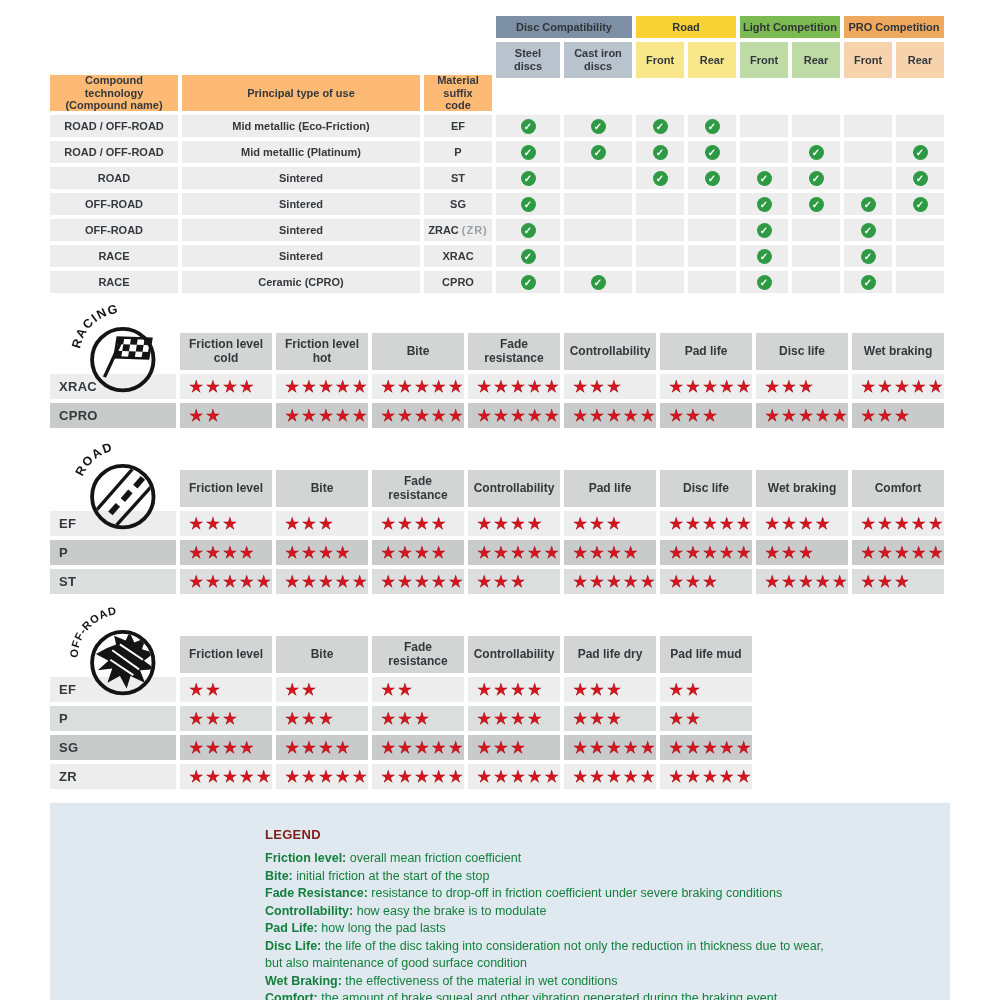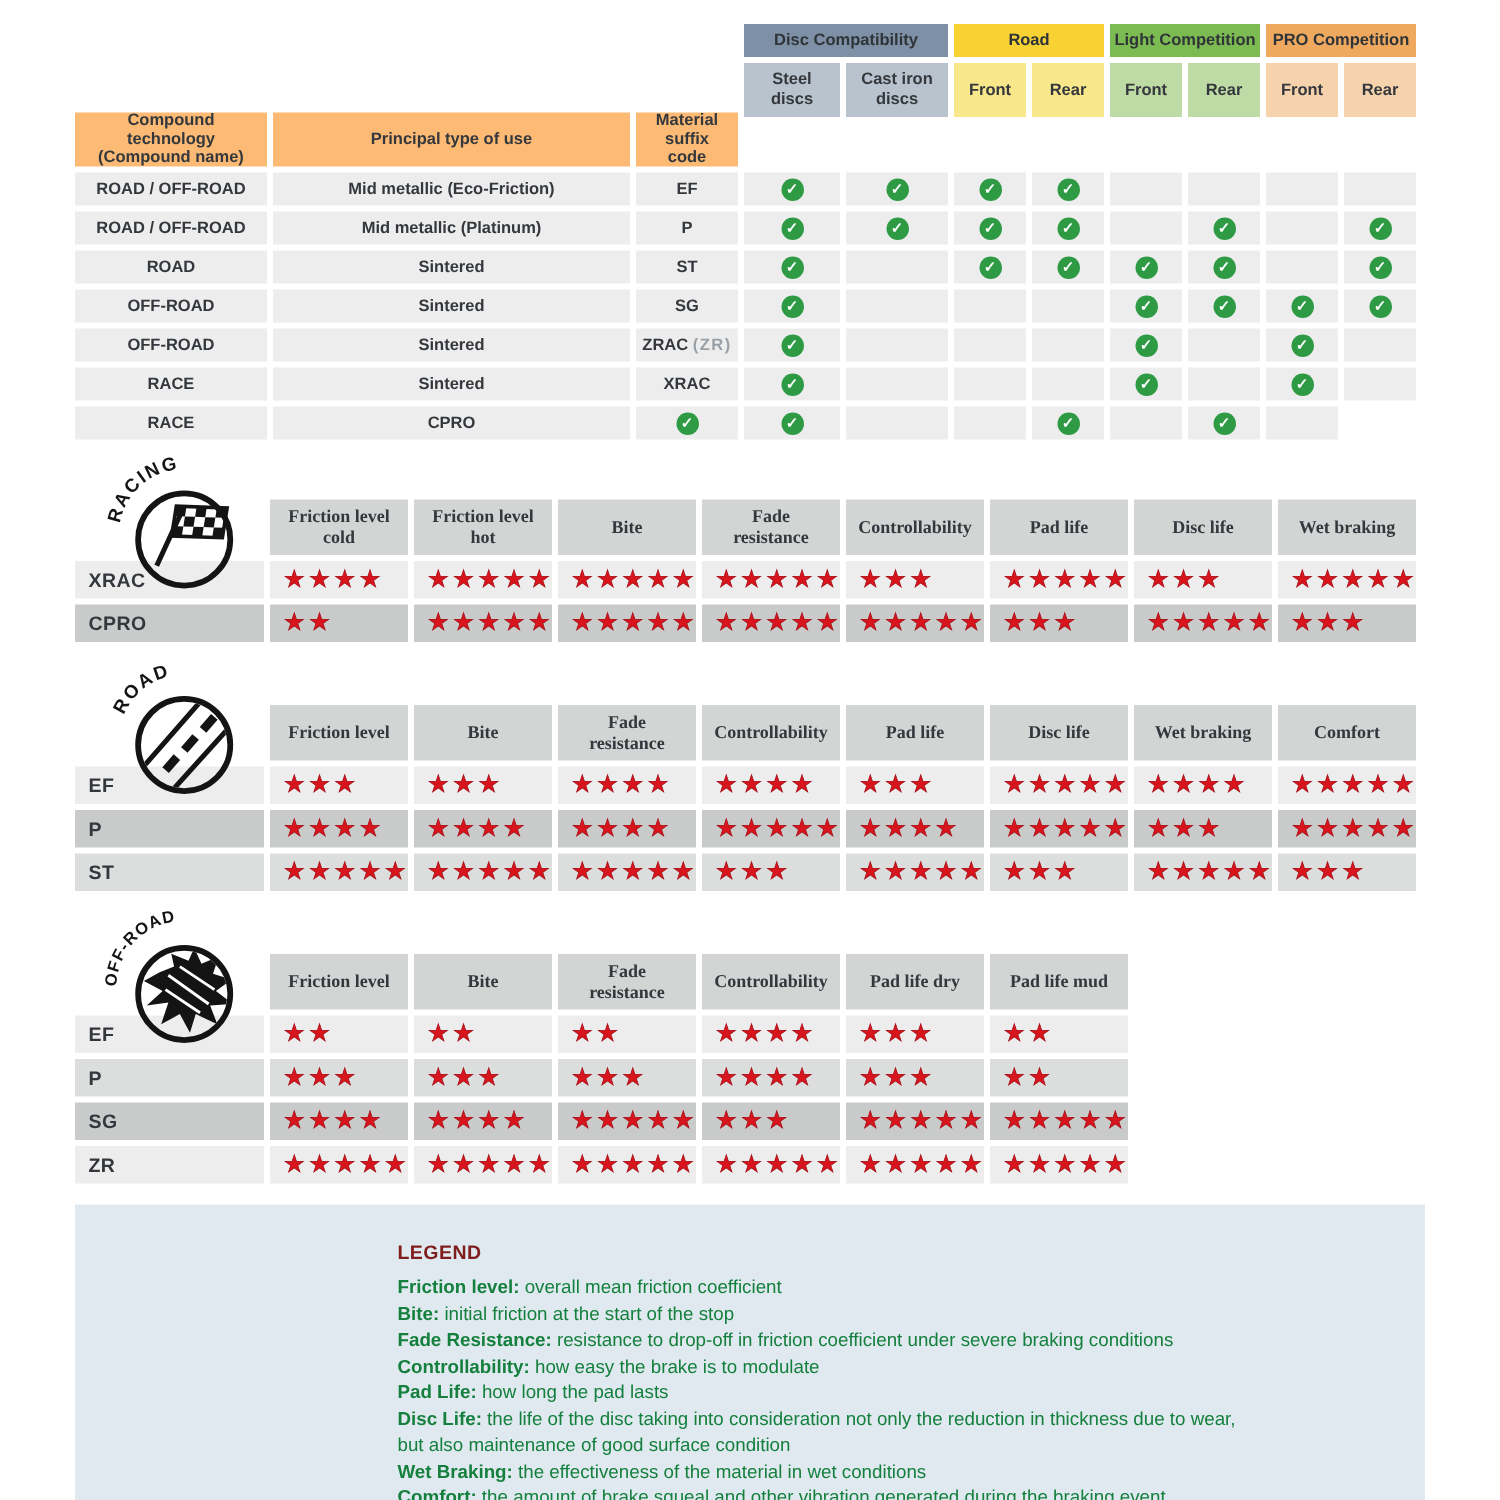--- a/index.html
+++ b/index.html
@@ -28,21 +28,21 @@
 
   
   .rt-section { position:relative; margin-left:50px; padding-top:26px; }
   #sec-racing { margin-top:14px; }
   #sec-road   { margin-top:16px; }
   #sec-offroad{ margin-top:16px; }
   .rt-grid { display:grid; gap:4px; }
   .rt-corner { background:transparent; }
   .rt-hdr {
     height:37px; background:#d3d5d5; font-weight:bold; font-size:12px; line-height:1.12;
-    display:flex; align-items:center; justify-content:center; text-align:center; padding:0 8px;font-family:Liberation Serif, serif;
+    display:flex; align-items:center; justify-content:center; text-align:center; padding:0 8px;
   }
   .rt-label {
     height:25px; display:flex; align-items:center; padding-left:9px;
     font-weight:bold; font-size:13px; letter-spacing:0.3px;
   }
   .rt-stars { height:25px; display:flex; align-items:center; padding-left:9px; }
   .stars {
     color:#d8141c; font-size:16px; letter-spacing:2.5px; line-height:1;
     -webkit-text-stroke:0.5px #a50f17;
   }
@@ -201,20 +201,21 @@
         <div class="cell"></div>
         <div class="cell">
           <span class="check">✓</span>
         </div>
         <div class="cell"></div>
         <div class="cell">
           <span class="check">✓</span>
         </div>
         <div class="cell"></div>
         <div class="cell">RACE</div>
+        <div class="cell">Ceramic (CPRO)</div>
         <div class="cell">CPRO</div>
         <div class="cell">
           <span class="check">✓</span>
         </div>
         <div class="cell">
           <span class="check">✓</span>
         </div>
         <div class="cell"></div>
         <div class="cell"></div>
         <div class="cell">

